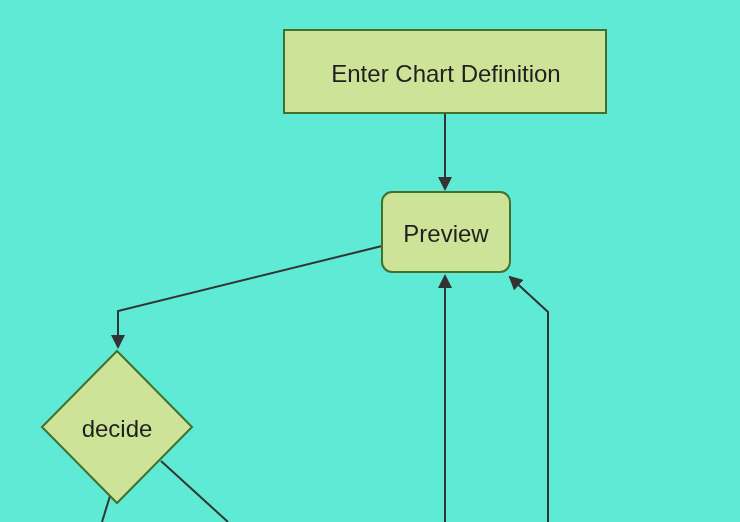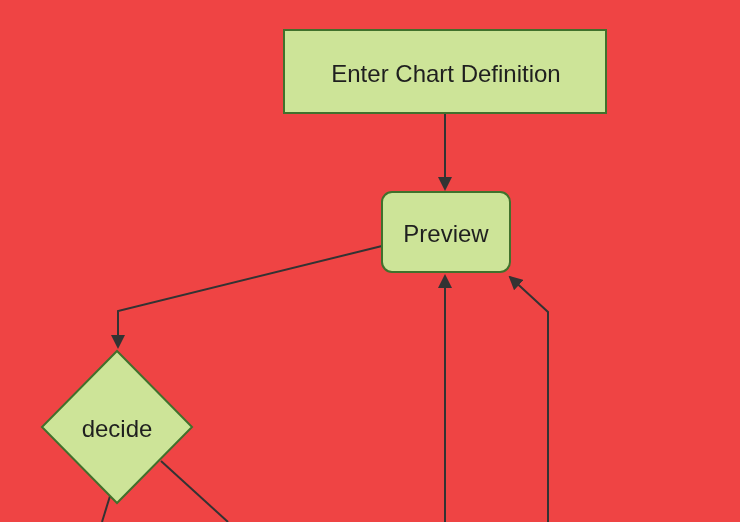--- a/index.html
+++ b/index.html
@@ -4,21 +4,21 @@
 <style>
   html, body {
     margin: 0;
     padding: 0;
     background: #ffffff;
   }
   .canvas {
     position: relative;
     width: 740px;
     height: 522px;
-    background: #ef4444;
+    background: #5eead4;
     overflow: hidden;
   }
   svg {
     display: block;
   }
   .node-shape {
     fill: var(--node-fill, #cde498);
     stroke: var(--node-border, #41712c);
     stroke-width: 2px;
   }

